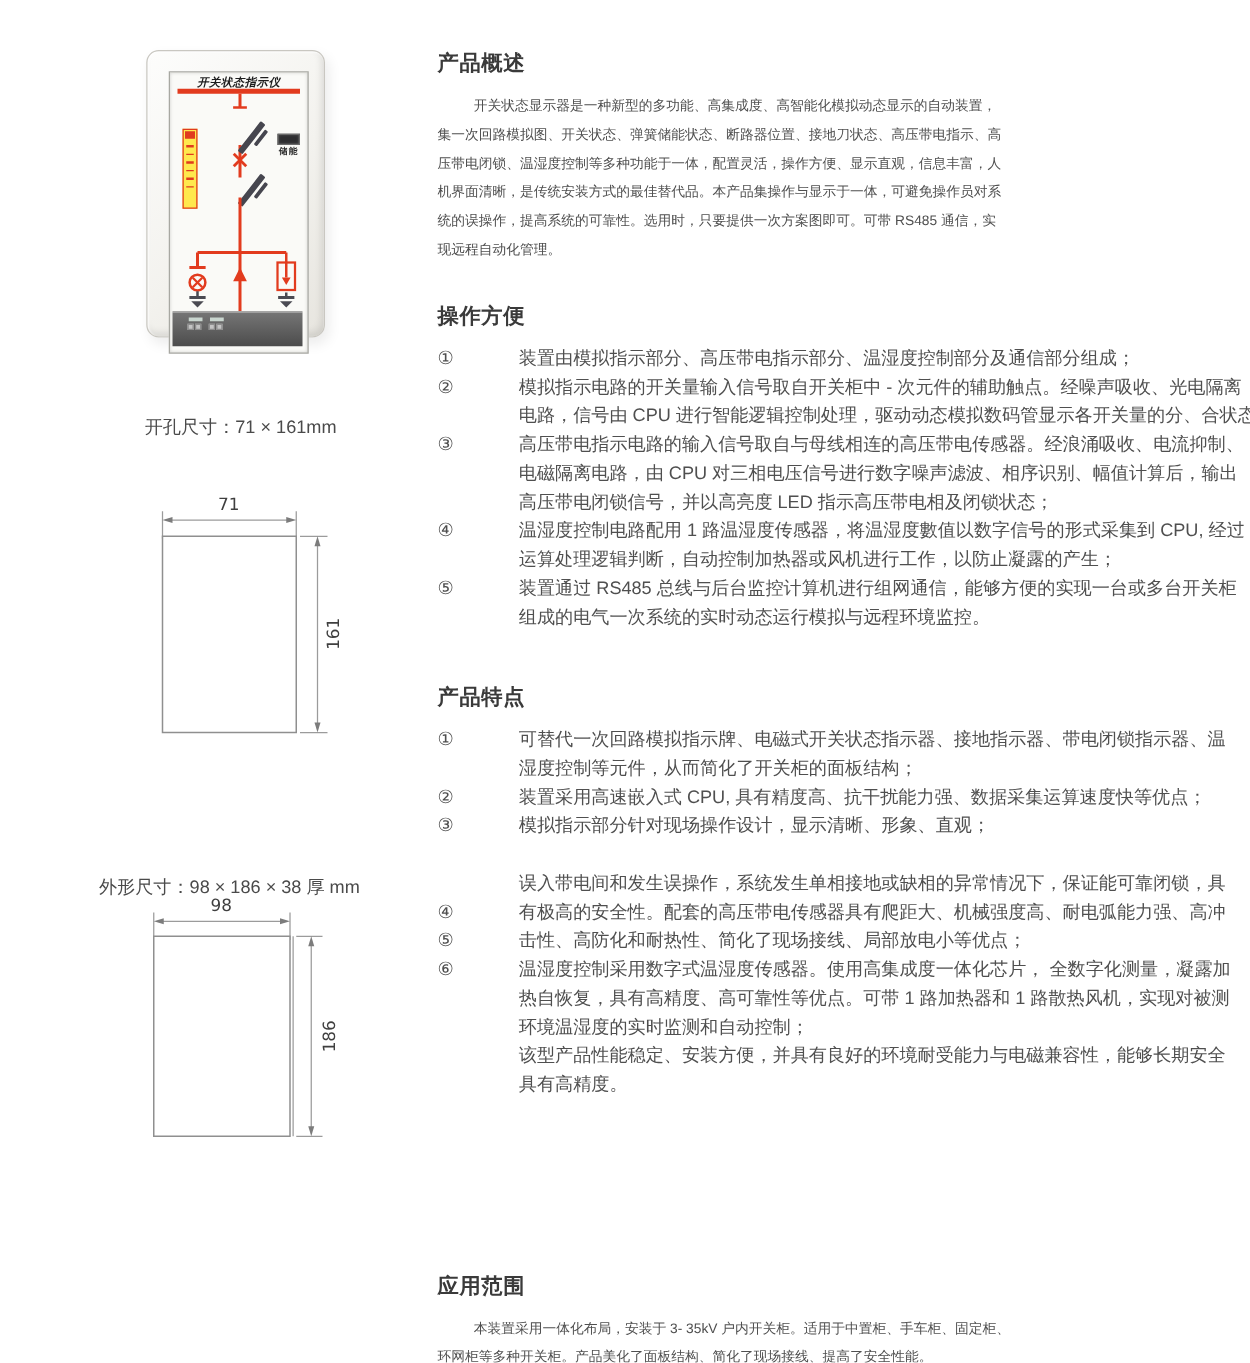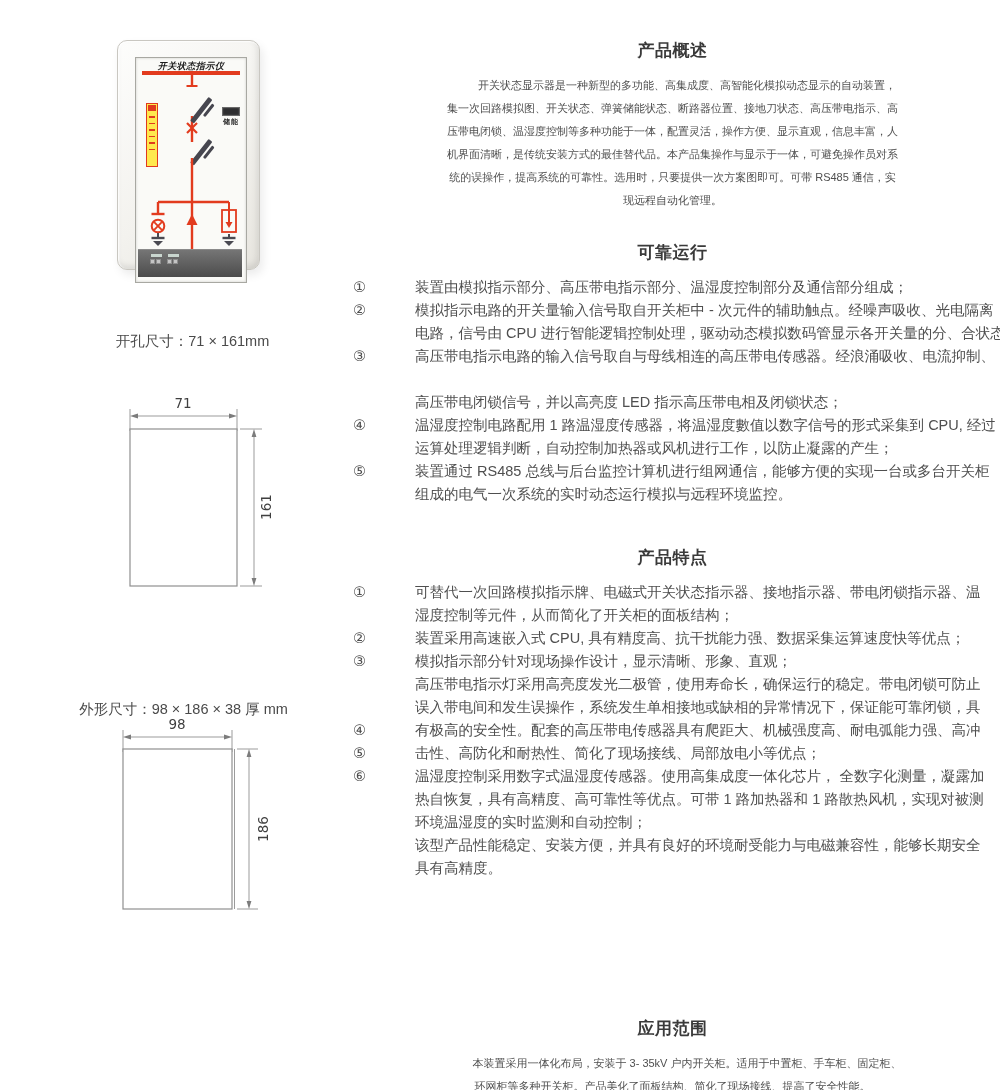--- a/index.html
+++ b/index.html
@@ -3,21 +3,21 @@
 <meta charset="utf-8">
 <style>
   html,body{margin:0;padding:0;}
   body{
     width:1000px;height:1090px;position:relative;background:#ffffff;
     font-family:"Liberation Sans","DejaVu Sans",sans-serif;
     color:#4f4f4f;overflow:hidden;
   }
   
   .right-col{position:absolute;left:350px;top:0;width:645px;}
-  .sec{position:absolute;left:0;width:645px;text-align:center;}
+  .sec{position:absolute;left:0;width:645px;}
   #sec-overview{top:40px;}
   #sec-principle{top:242px;}
   #sec-features{top:547px;}
   #sec-application{top:1018px;}
   .sec h2{font-size:17px;font-weight:bold;color:#3a3a3a;margin:0 0 12px 0;line-height:22px;letter-spacing:0.5px;}
   .pl{height:23px;line-height:23px;font-size:11px;white-space:nowrap;}
   .ind{text-indent:29px;}
   .li{display:flex;height:23px;line-height:23px;font-size:14.5px;}
   .li .num{flex:none;width:19px;}
   .li .t{flex:none;white-space:nowrap;margin-left:46px;}
@@ -182,39 +182,40 @@
     <h2>产品概述</h2>
     <div class="pl ind">开关状态显示器是一种新型的多功能、高集成度、高智能化模拟动态显示的自动装置，</div>
     <div class="pl">集一次回路模拟图、开关状态、弹簧储能状态、断路器位置、接地刀状态、高压带电指示、高</div>
     <div class="pl">压带电闭锁、温湿度控制等多种功能于一体，配置灵活，操作方便、显示直观，信息丰富，人</div>
     <div class="pl">机界面清晰，是传统安装方式的最佳替代品。本产品集操作与显示于一体，可避免操作员对系</div>
     <div class="pl">统的误操作，提高系统的可靠性。选用时，只要提供一次方案图即可。可带 RS485 通信，实</div>
     <div class="pl">现远程自动化管理。</div>
   </div>
 
   <div class="sec" id="sec-principle">
-    <h2>可靠运行</h2>
+    <h2>操作方便</h2>
     <div class="li">
         <span class="num">①</span>
         <span class="t">装置由模拟指示部分、高压带电指示部分、温湿度控制部分及通信部分组成；</span>
       </div>
     <div class="li">
         <span class="num">②</span>
         <span class="t">模拟指示电路的开关量输入信号取自开关柜中 - 次元件的辅助触点。经噪声吸收、光电隔离</span>
       </div>
     <div class="li">
         <span class="num"></span>
         <span class="t">电路，信号由 CPU 进行智能逻辑控制处理，驱动动态模拟数码管显示各开关量的分、合状态；</span>
       </div>
     <div class="li">
         <span class="num">③</span>
         <span class="t">高压带电指示电路的输入信号取自与母线相连的高压带电传感器。经浪涌吸收、电流抑制、</span>
       </div>
     <div class="li">
         <span class="num"></span>
+        <span class="t">电磁隔离电路，由 CPU 对三相电压信号进行数字噪声滤波、相序识别、幅值计算后，输出</span>
       </div>
     <div class="li">
         <span class="num"></span>
         <span class="t">高压带电闭锁信号，并以高亮度 LED 指示高压带电相及闭锁状态；</span>
       </div>
     <div class="li">
         <span class="num">④</span>
         <span class="t">温湿度控制电路配用 1 路温湿度传感器，将温湿度數值以数字信号的形式采集到 CPU, 经过</span>
       </div>
     <div class="li">
@@ -244,21 +245,20 @@
     <div class="li">
         <span class="num">②</span>
         <span class="t">装置采用高速嵌入式 CPU, 具有精度高、抗干扰能力强、数据采集运算速度快等优点；</span>
       </div>
     <div class="li">
         <span class="num">③</span>
         <span class="t">模拟指示部分针对现场操作设计，显示清晰、形象、直观；</span>
       </div>
     <div class="li">
         <span class="num"></span>
-        <span class="t">高压带电指示灯采用高亮度发光二极管，使用寿命长，确保运行的稳定。带电闭锁可防止</span>
       </div>
     <div class="li">
         <span class="num"></span>
         <span class="t">误入带电间和发生误操作，系统发生单相接地或缺相的异常情况下，保证能可靠闭锁，具</span>
       </div>
     <div class="li">
         <span class="num">④</span>
         <span class="t">有极高的安全性。配套的高压带电传感器具有爬距大、机械强度高、耐电弧能力强、高冲</span>
       </div>
     <div class="li">

